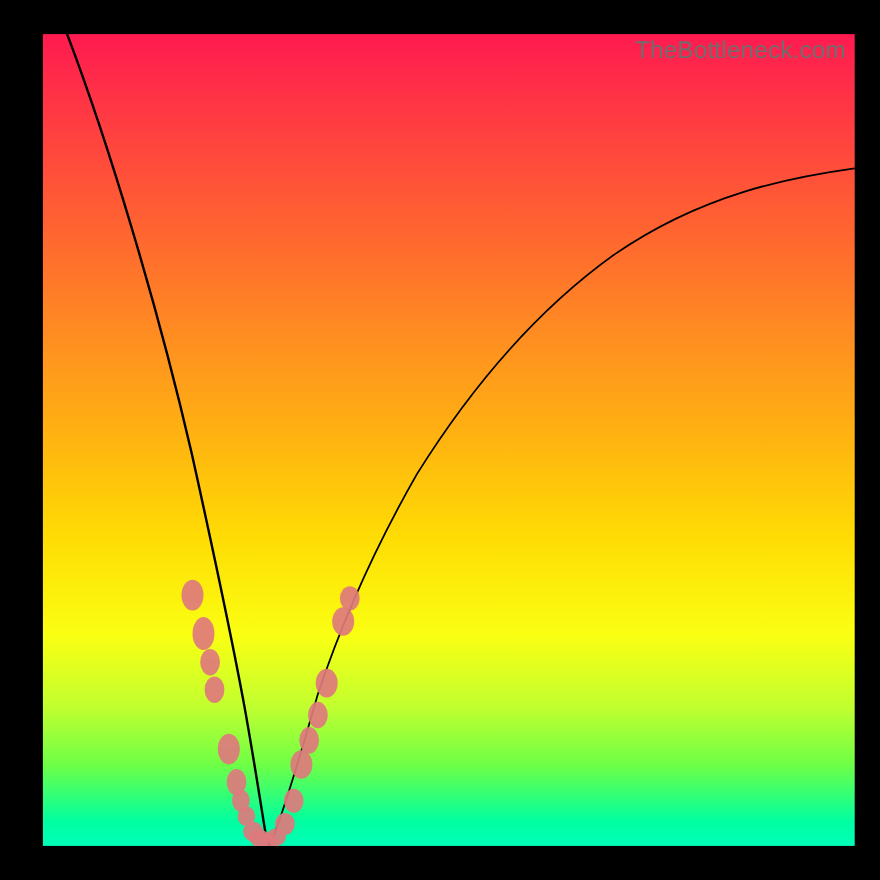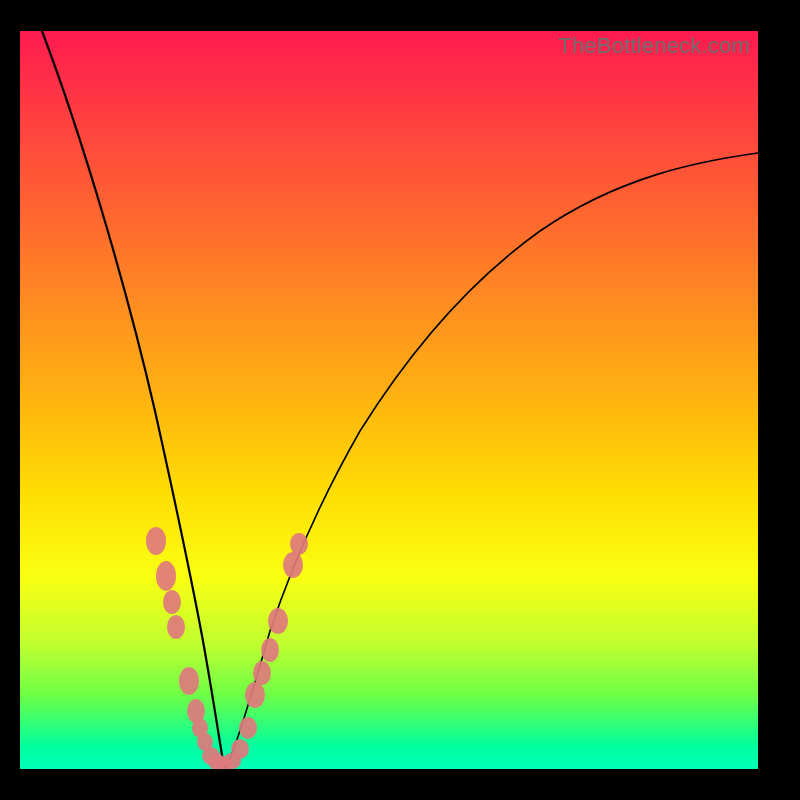--- a/index.html
+++ b/index.html
@@ -12,21 +12,21 @@
     font-family: Arial, Helvetica, sans-serif;
   }
   .frame {
     width: 800px;
     height: 800px;
     position: relative;
     background: #000;
   }
   .plot-area {
     position: absolute;
-    left: 20px;
+    left: 39px;
     top: 31px;
     width: 738px;
     height: 738px;
     background: linear-gradient(
       to bottom,
       #ff1a50 0%,
       #ff4040 12%,
       #ff6a2e 26%,
       #ff9020 38%,
       #ffb410 50%,

